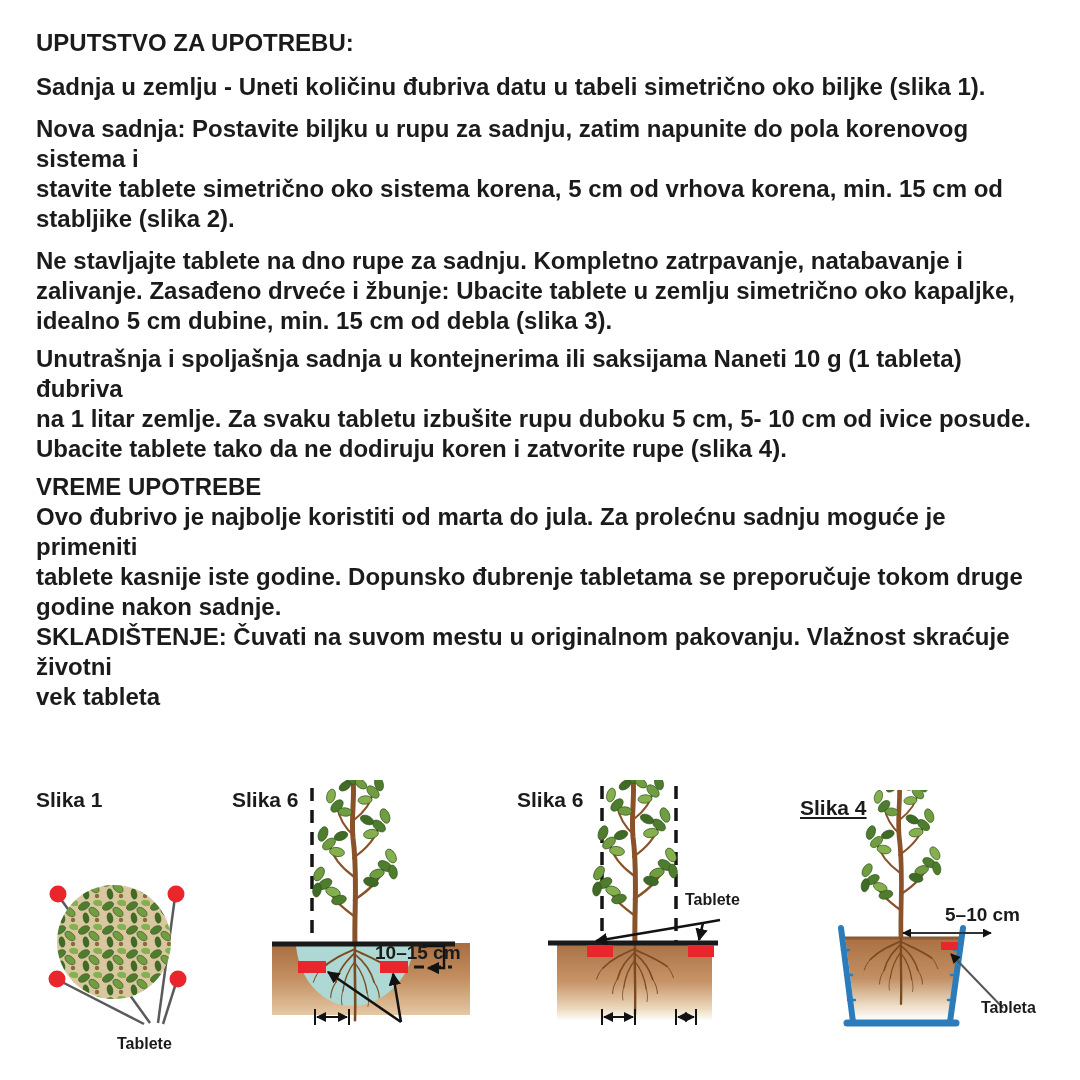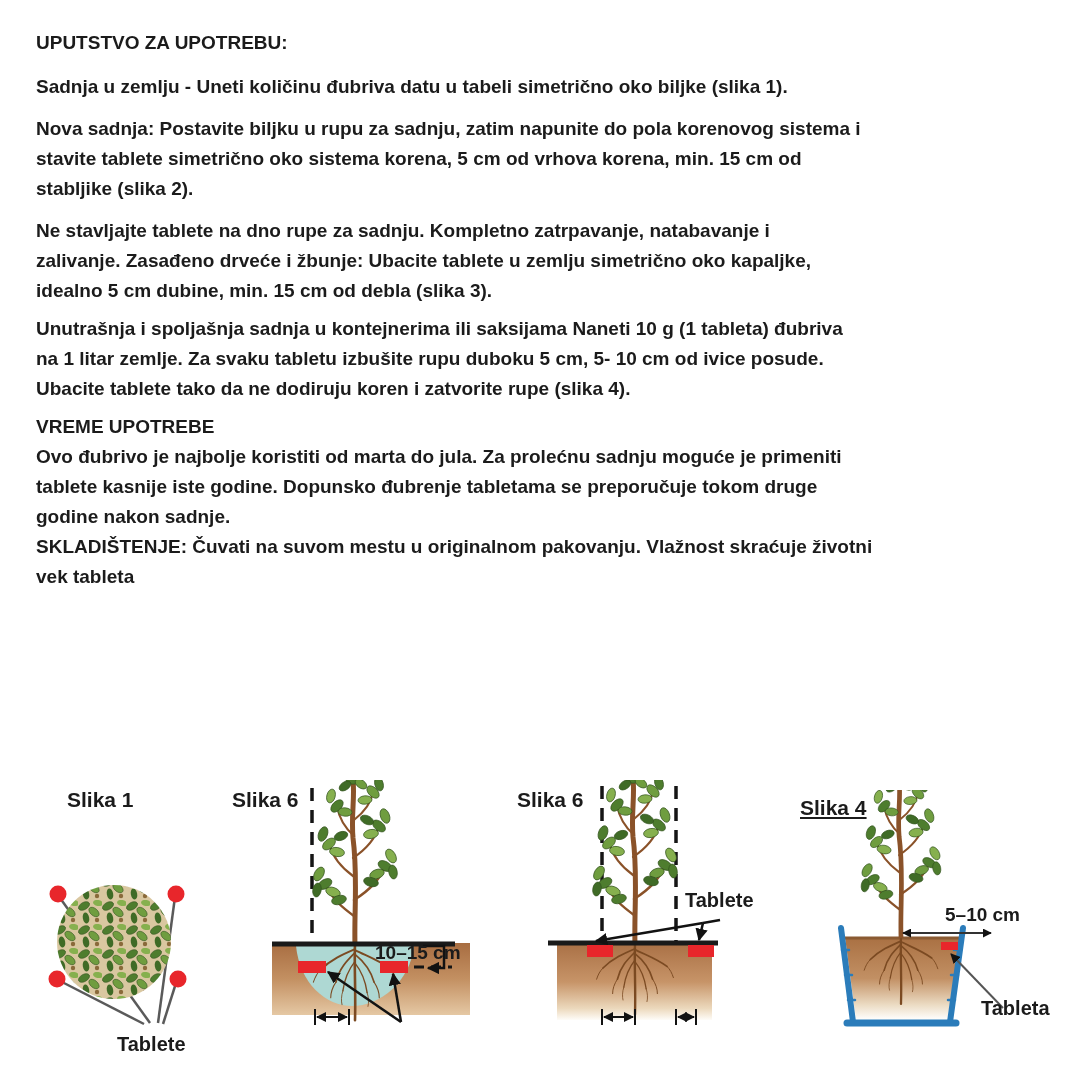--- a/index.html
+++ b/index.html
@@ -4,33 +4,33 @@
 <style>
   html,body{margin:0;padding:0;}
   body{
     width:1080px;height:1080px;position:relative;overflow:hidden;
     background:#ffffff;
     font-family:"Liberation Sans", sans-serif;
     color:#1b1b1b;
   }
   .text-block{
     position:absolute;left:36px;top:28px;width:1012px;
-    font-weight:700;font-size:19px;line-height:30px;
+    font-weight:700;font-size:24px;line-height:30px;
   }
   .heading{margin:0 0 14px 0;white-space:pre-line;}
   .para{margin:0 0 12px 0;white-space:pre-line;}
   .para.tight{margin-bottom:8px;}
   .figs{position:absolute;left:0;top:0;width:1080px;height:1080px;}
   .fig{position:absolute;}
   .fig svg{position:absolute;left:0;top:0;}
   .fig-label{
     position:absolute;font-weight:700;font-size:21px;line-height:24px;white-space:nowrap;
   }
   .fig-caption{
-    position:absolute;font-weight:700;font-size:20px;line-height:24px;white-space:nowrap;
+    position:absolute;font-weight:700;font-size:16px;line-height:24px;white-space:nowrap;
   }
   .fig-meas{
     position:absolute;font-weight:700;font-size:19px;line-height:22px;white-space:nowrap;
   }
   #fig1{left:30px;top:780px;width:230px;height:300px;}
   #fig2{left:230px;top:780px;width:270px;height:292px;}
   #fig3{left:510px;top:780px;width:285px;height:292px;}
   #fig4{left:795px;top:790px;width:285px;height:285px;}
   .defs-hidden{position:absolute;width:0;height:0;overflow:hidden;}
 </style>
@@ -158,21 +158,21 @@
         <line x1="133" y1="244" x2="146" y2="203"></line>
       </g>
       <circle cx="84" cy="162" r="57" fill="url(#leafpat)"></circle>
       <g fill="#e8262b">
         <circle cx="28" cy="114" r="8.5"></circle>
         <circle cx="146" cy="114" r="8.5"></circle>
         <circle cx="27" cy="199" r="8.5"></circle>
         <circle cx="148" cy="199" r="8.5"></circle>
       </g>
     </svg>
-    <div class="fig-label" style="left:6px;top:8px;margin-left:31px;">Slika 1</div>
+    <div class="fig-label" style="left:6px;top:8px;">Slika 1</div>
     <div class="fig-caption" style="left:87px;top:252px;">Tablete</div>
   </div>
 
   <div class="fig" id="fig2">
     <svg width="270" height="292" viewBox="0 0 270 292">
       <line x1="82" y1="8" x2="82" y2="224" stroke="#151515" stroke-width="3.5" stroke-dasharray="13 9"></line>
       <rect x="42" y="163" width="198" height="72" fill="url(#soilg2)"></rect>
       <path d="M66 166 C70 204 96 226 122 226 C150 226 180 202 184 166 Z" fill="#aed8d3"></path>
       <use href="#roots" x="73" y="164" width="104" height="78"></use>
       <use href="#plant" x="65" y="-4" width="120" height="170"></use>

